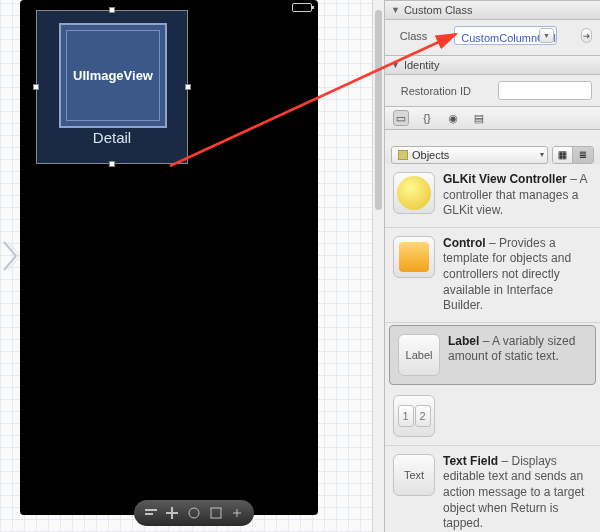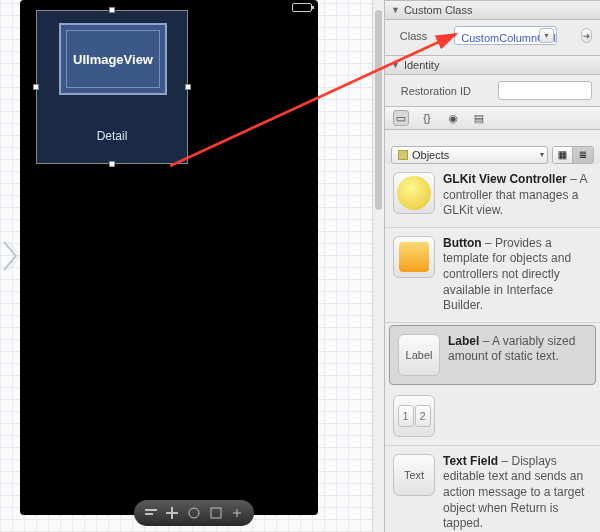--- a/index.html
+++ b/index.html
@@ -17,26 +17,26 @@
 .battery { position: absolute; right: 6px; top: 3px; width: 20px; height: 9px; border: 1px solid #ccc; border-radius: 2px; }
 .battery::after { content: ""; position: absolute; right: -3px; top: 2px; width: 2px; height: 3px; background: #ccc; }
 
 .cell { position: absolute; left: 16px; top: 10px; width: 152px; height: 154px; background: #1a2a45; border: 1px solid #888; }
 .cell-handles span { position: absolute; width: 6px; height: 6px; background: #fff; border: 1px solid #888; }
 .h-top { left: 50%; top: -4px; margin-left: -3px; }
 .h-bottom { left: 50%; bottom: -4px; margin-left: -3px; }
 .h-left { left: -4px; top: 50%; margin-top: -3px; }
 .h-right { right: -4px; top: 50%; margin-top: -3px; }
 
-.imgview { position: absolute; left: 22px; top: 12px; width: 108px; height: 72px; background: #3b5888;
+.imgview { position: absolute; left: 22px; top: 12px; width: 108px; height: 105px; background: #3b5888;
   border: 2px solid #8fa4c8; }
 .imgview-inner { position: absolute; inset: 5px; border: 1px solid #7a90b8; display: flex; align-items: center; justify-content: center; }
 .imgview-label { color: #fff; font-size: 13px; font-weight: bold; }
 
-.detail { position: absolute; left: 0; right: 0; top: 118px; text-align: center; color: #dbe3ef; font-size: 12px; }
+.detail { position: absolute; left: 0; right: 0; top: 118px; text-align: center; color: #dbe3ef; font-size: 15px; }
 
 .play-arrow { position: absolute; left: 2px; top: 240px; width: 18px; height: 32px; }
 .play-arrow svg { width: 18px; height: 32px; }
 
 .toolbar { position: absolute; left: 134px; bottom: 6px; width: 120px; height: 26px;
   background: linear-gradient(#5a5a5a, #2a2a2a); border-radius: 13px; display: flex; align-items: center; justify-content: space-around; padding: 0 6px; }
 .toolbar span { width: 14px; height: 14px; opacity: .85; display:inline-flex; align-items:center; justify-content:center; }
 
 .inspector { position: absolute; right: 0; top: 0; width: 216px; height: 532px; background: #ededed; border-left: 1px solid #bcbcbc; }
 
@@ -206,21 +206,21 @@
     <div class="lib-item">
       <div class="lib-thumb">
           <div class="th-glkit"></div>
         </div>
       <div class="lib-text"><b>GLKit View Controller</b> – <span>A controller that manages a GLKit view.</span></div>
     </div>
     <div class="lib-item">
       <div class="lib-thumb">
           <div class="th-object"></div>
         </div>
-      <div class="lib-text"><b>Button</b> – <span>Provides a template for objects and controllers not directly available in Interface Builder.</span></div>
+      <div class="lib-text"><b>Control</b> – <span>Provides a template for objects and controllers not directly available in Interface Builder.</span></div>
     </div>
     <div class="lib-item sel">
       <div class="lib-thumb">
           <span>Label</span>
         </div>
       <div class="lib-text"><b>Label</b> – <span>A variably sized amount of static text.</span></div>
     </div>
     <div class="lib-item">
       <div class="lib-thumb">
         <div class="th-seg">

